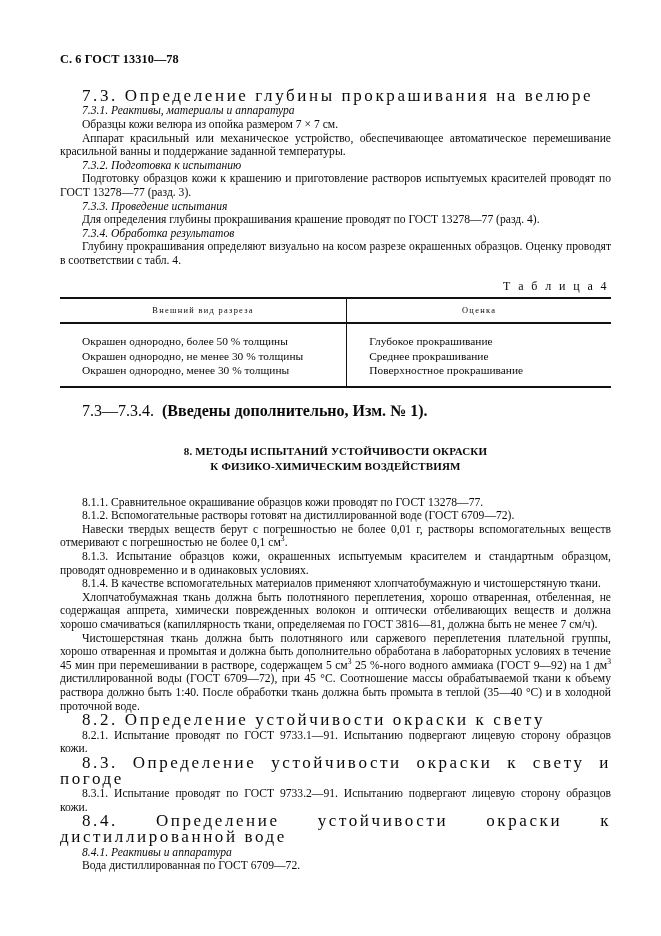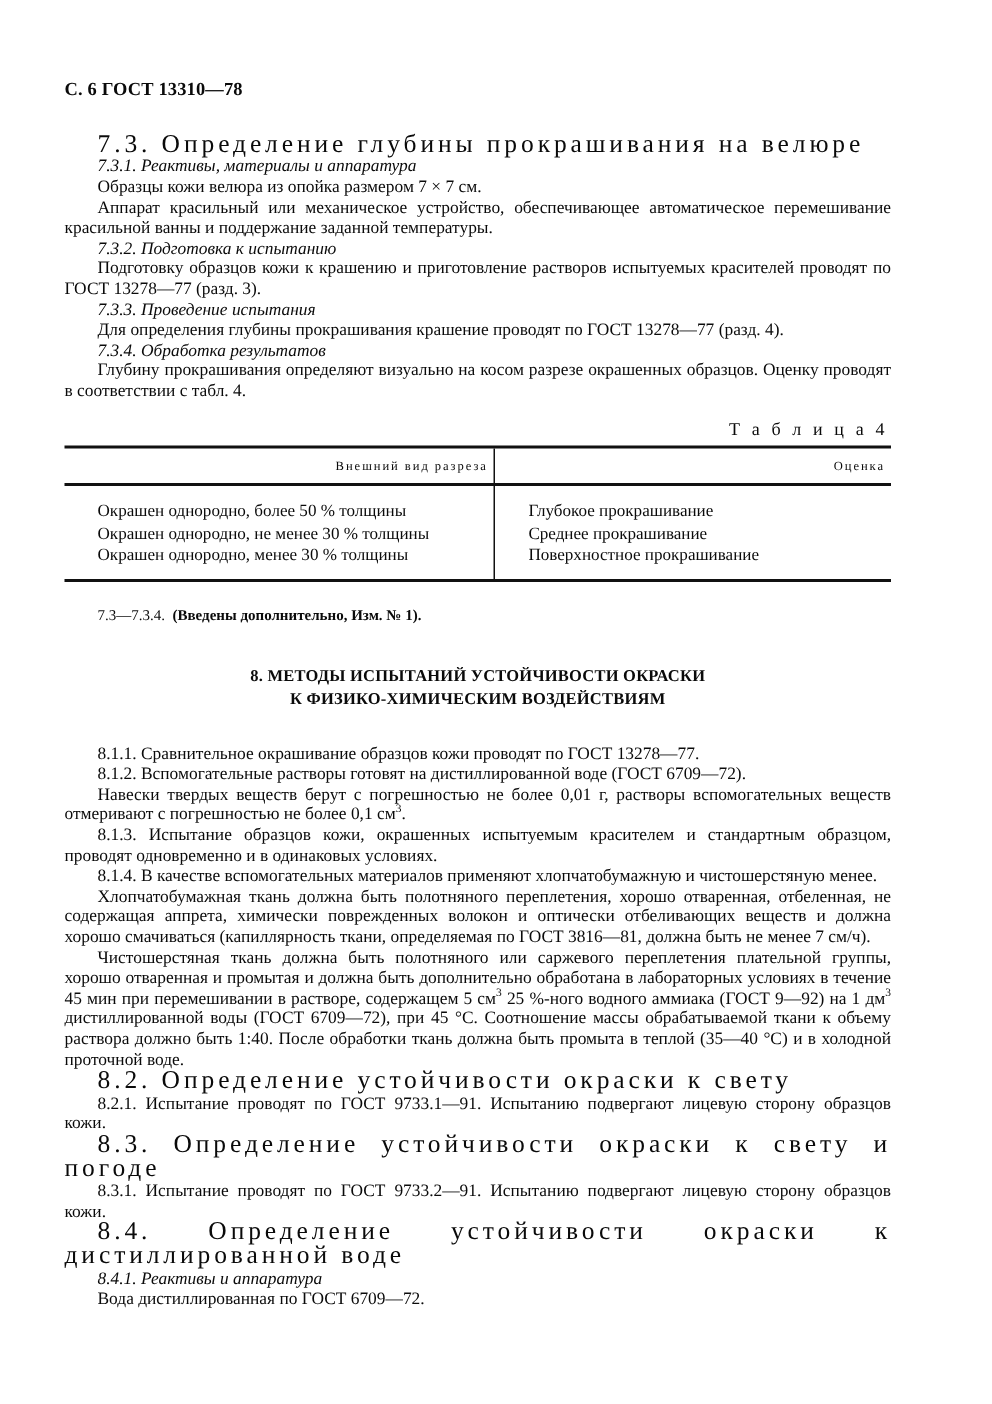--- a/index.html
+++ b/index.html
@@ -15,21 +15,21 @@
     background: #ffffff;
     margin: 0 auto;
     overflow: hidden;
     font-family: "Liberation Serif", "DejaVu Serif", serif;
     color: #0a0a0a;
     -webkit-font-smoothing: antialiased;
   }
 
   .content {
     position: absolute;
-    left: 43px;
+    left: 60px;
     top: 52px;
     width: 551px;
   }
 
   
   .page-header {
     font-family: "Liberation Serif", "DejaVu Serif", serif;
     font-weight: bold;
     font-size: 12.3px;
     letter-spacing: 0.1px;
@@ -71,21 +71,21 @@
     table-layout: fixed;
     font-size: 11.4px;
   }
   table.t4 thead th {
     border-top: 2.2px solid #111;
     border-bottom: 2.2px solid #111;
     font-weight: normal;
     font-size: 8.4px;
     letter-spacing: 1.3px;
     padding: 7px 4px 7px 4px;
-    text-align: right;
+    text-align: center;
     vertical-align: middle;
   }
   table.t4 thead th.col1 { width: 50.5%; border-right: 1.2px solid #111; }
   table.t4 tbody td {
     border-bottom: 2.2px solid #111;
     padding: 10px 4px 9px 0;
     vertical-align: top;
     line-height: 14.2px;
   }
   table.t4 tbody td.col1 {
@@ -94,21 +94,21 @@
   }
   table.t4 tbody td.col2 {
     padding-left: 22px;
   }
   .cellline { display: block; white-space: nowrap; }
 
   
   .amend {
     margin: 16px 0 0 0;
     text-indent: 22px;
-    font-size: 10px;
+    font-size: 16px;
     line-height: 13.6px;
   }
   .amend b { font-weight: bold; }
 
   
   .sect-title {
     margin: 26px 0 22px 0;
     text-align: center;
     font-weight: bold;
     font-size: 11px;
@@ -180,21 +180,21 @@
 
 
     <p class="par">8.1.1. Сравнительное окрашивание образцов кожи проводят по ГОСТ 13278—77.</p>
 
     <p class="par">8.1.2. Вспомогательные растворы готовят на дистиллированной воде (ГОСТ 6709—72).</p>
 
     <p class="par"><span>Навески твердых веществ берут с погрешностью не более 0,01 г, растворы вспомогательных веществ отмеривают с погрешностью не более 0,1 см</span><sup>3</sup><span>.</span></p>
 
     <p class="par">8.1.3. Испытание образцов кожи, окрашенных испытуемым красителем и стандартным образцом, проводят одновременно и в одинаковых условиях.</p>
 
-    <p class="par">8.1.4. В качестве вспомогательных материалов применяют хлопчатобумажную и чистошерстяную менее.</p>
+    <p class="par">8.1.4. В качестве вспомогательных материалов применяют хлопчатобумажную и чистошерстяную ткани.</p>
 
     <p class="par">Хлопчатобумажная ткань должна быть полотняного переплетения, хорошо отваренная, отбеленная, не содержащая аппрета, химически поврежденных волокон и оптически отбеливающих веществ и должна хорошо смачиваться (капиллярность ткани, определяемая по ГОСТ 3816—81, должна быть не менее 7 см/ч).</p>
 
     <p class="par"><span>Чистошерстяная ткань должна быть полотняного или саржевого переплетения плательной группы, хорошо отваренная и промытая и должна быть дополнительно обработана в лабораторных условиях в течение 45 мин при перемешивании в растворе, содержащем 5 см</span><sup>3</sup><span> 25 %-ного водного аммиака (ГОСТ 9—92) на 1 дм</span><sup>3</sup><span> дистиллированной воды (ГОСТ 6709—72), при 45 °С. Соотношение массы обрабатываемой ткани к объему раствора должно быть 1:40. После обработки ткань должна быть промыта в теплой (35—40 °С) и в холодной проточной воде.</span></p>
 
 
     <p class="par"><span class="spaced">8.2. Определение устойчивости окраски к свету</span></p>
 
     <p class="par">8.2.1. Испытание проводят по ГОСТ 9733.1—91. Испытанию подвергают лицевую сторону образцов кожи.</p>
 

